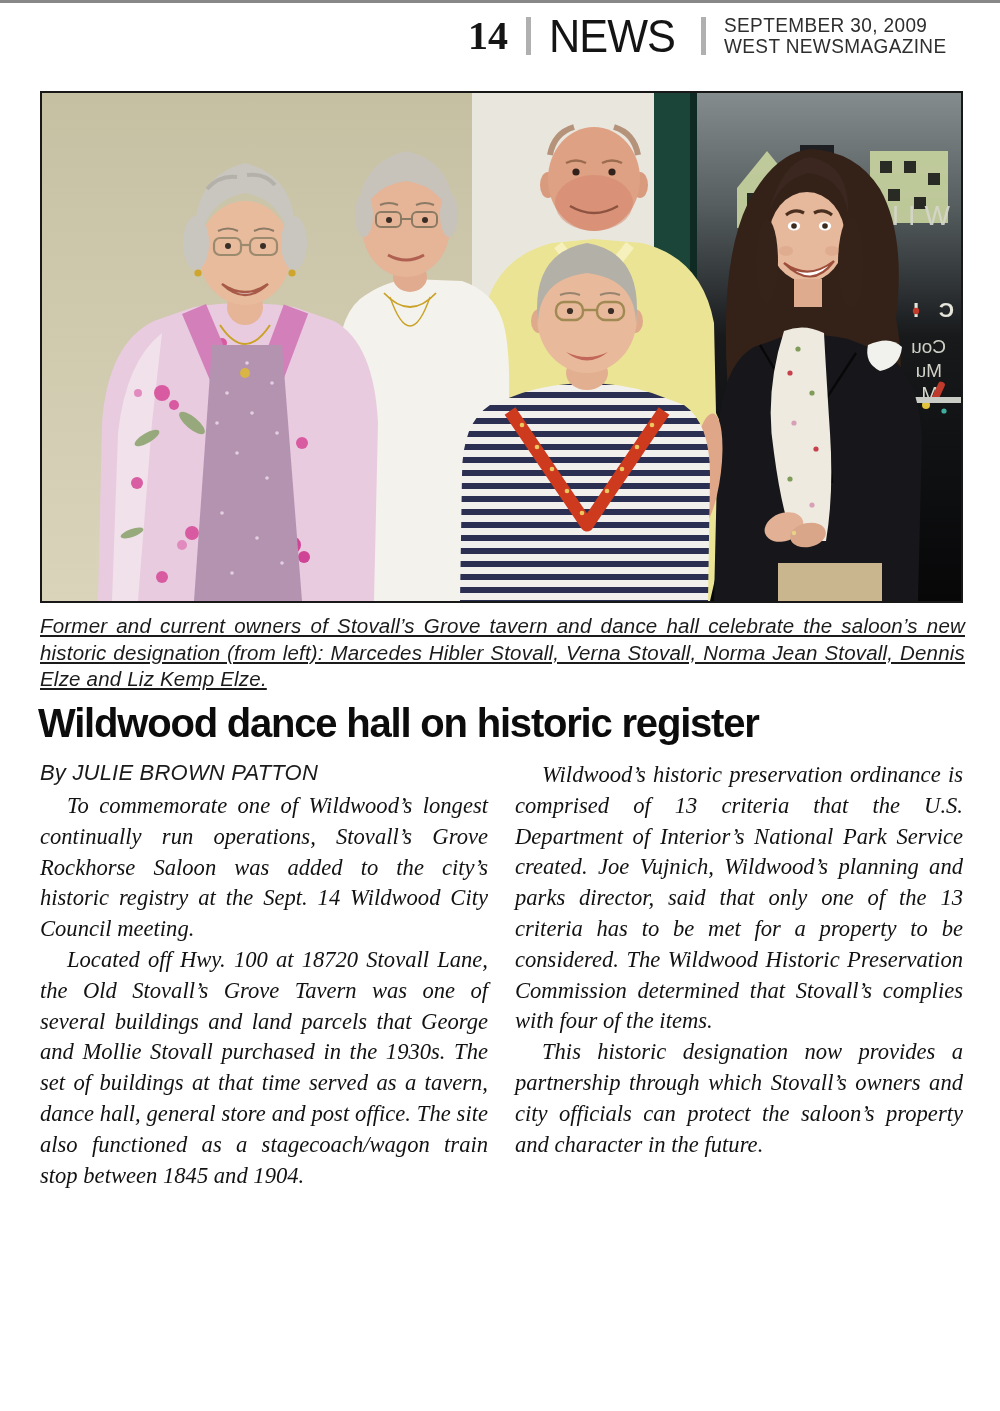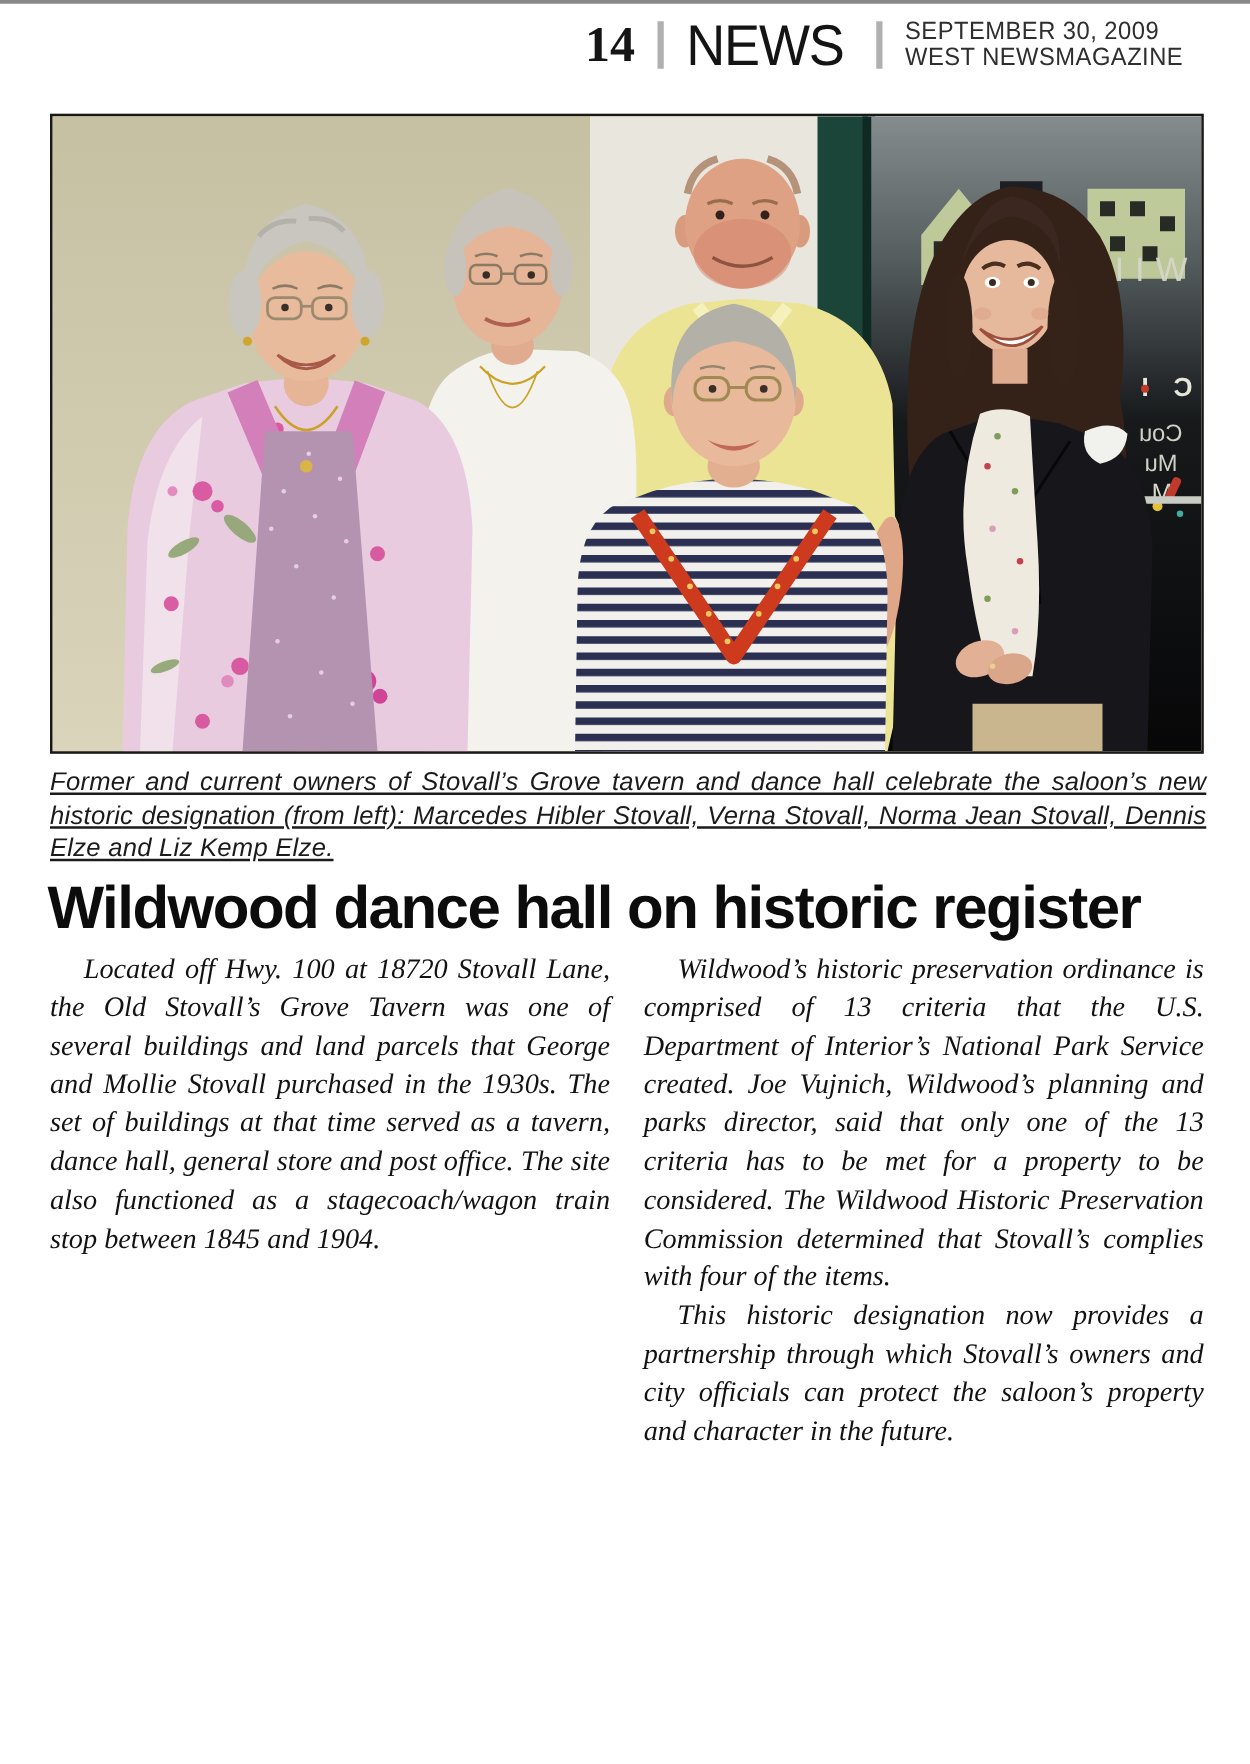--- a/index.html
+++ b/index.html
@@ -37,21 +37,21 @@
   .photo svg{display:block;width:100%;height:100%;}
   
   .caption{
     position:absolute;left:40px;top:610px;width:925px;margin:0;
     font-style:italic;font-size:20.5px;line-height:26.5px;
     letter-spacing:.2px;color:#1b1b1b;text-align:justify;text-decoration:underline;
   }
   
   .headline{
     position:absolute;left:38px;top:698px;width:930px;margin:0;
-    font-size:48px;font-weight:bold;letter-spacing:-1.2px;
+    font-size:40px;font-weight:bold;letter-spacing:-1.2px;
     color:#0c0c0c;line-height:1.1;white-space:nowrap;
   }
   
   .columns{
     position:absolute;left:40px;top:757px;width:923px;
     display:flex;gap:27px;
   }
   .col{flex:1;min-width:0;}
   .byline{
     margin:0 0 5px 0;font-style:italic;font-size:22px;
@@ -302,20 +302,22 @@
       </g>
     </svg>
   </figure>
 
   <p class="caption">Former and current owners of Stovall’s Grove tavern and dance hall celebrate the saloon’s new historic designation (from left): Marcedes Hibler Stovall, Verna Stovall, Norma Jean Stovall, Dennis Elze and Liz Kemp Elze.</p>
 
   <h1 class="headline">Wildwood dance hall on historic register</h1>
 
   <div class="columns">
     <div class="col">
+      <p class="byline">By JULIE BROWN PATTON</p>
+      <p class="body-par">To commemorate one of Wildwood’s longest continually run operations, Stovall’s Grove Rockhorse Saloon was added to the city’s historic registry at the Sept. 14 Wildwood City Council meeting.</p>
       <p class="body-par">Located off Hwy. 100 at 18720 Stovall Lane, the Old Stovall’s Grove Tavern was one of several buildings and land parcels that George and Mollie Stovall purchased in the 1930s. The set of buildings at that time served as a tavern, dance hall, general store and post office. The site also functioned as a stagecoach/wagon train stop between 1845 and 1904.</p>
     </div>
     <div class="col">
       <p class="body-par">Wildwood’s historic preservation ordinance is comprised of 13 criteria that the U.S. Department of Interior’s National Park Service created. Joe Vujnich, Wildwood’s planning and parks director, said that only one of the 13 criteria has to be met for a property to be considered. The Wildwood Historic Preservation Commission determined that Stovall’s complies with four of the items.</p>
       <p class="body-par">This historic designation now provides a partnership through which Stovall’s owners and city officials can protect the saloon’s property and character in the future.</p>
     </div>
   </div>
 
 </div>
 

